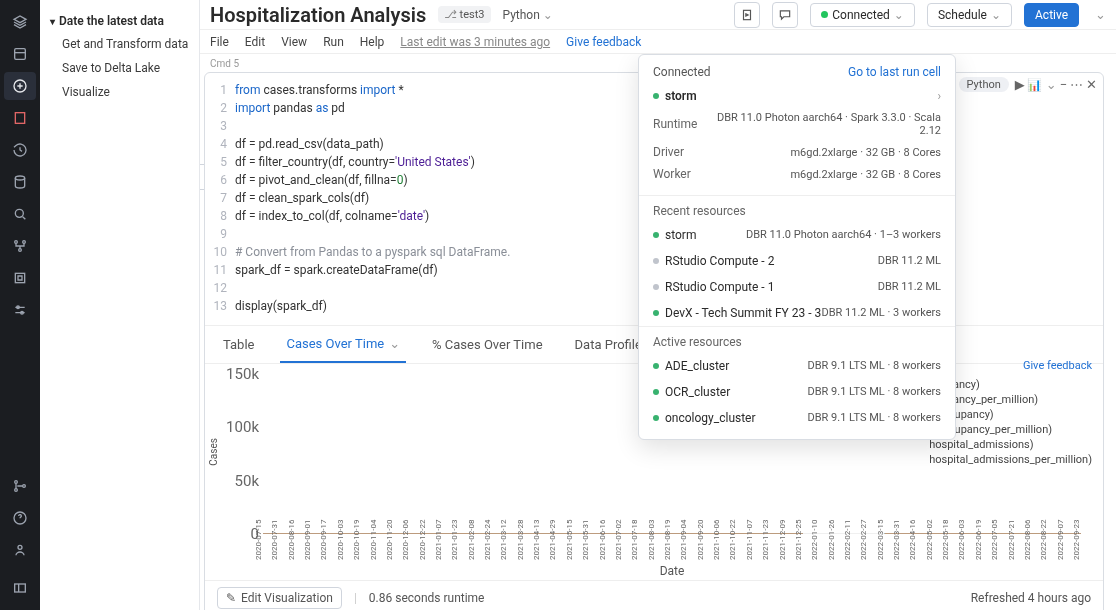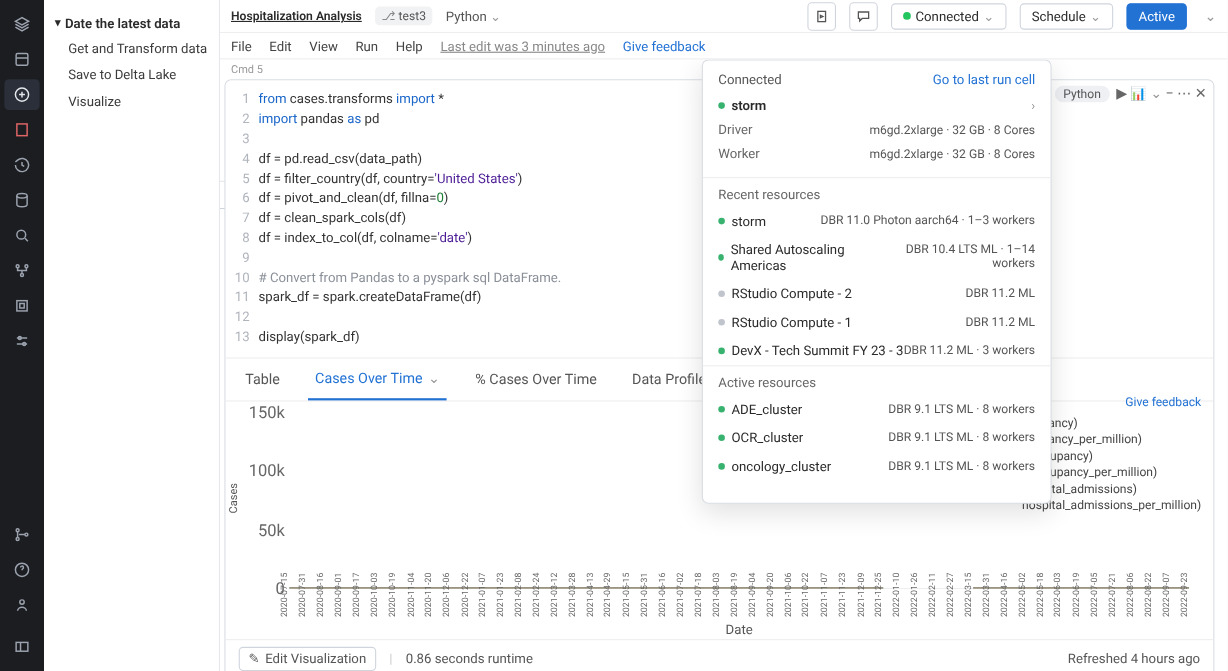--- a/index.html
+++ b/index.html
@@ -15,21 +15,21 @@
 
 
 .sidebar { width: 160px; background: #fff; border-right: 1px solid #e5e7eb; padding-top: 10px; font-size: 12px; }
 .sidebar .hdr { font-weight: 600; padding: 4px 10px; display: flex; align-items: center; gap: 4px; }
 .sidebar .item { padding: 5px 10px 5px 22px; color: #3b3b3b; cursor: pointer; }
 .sidebar .caret { font-size: 10px; }
 
 
 .main { flex: 1; display: flex; flex-direction: column; background: #fff; position: relative; }
 .topbar { height: 30px; display: flex; align-items: center; padding: 0 10px; gap: 12px; border-bottom: 1px solid #eee; }
-.title { font-size: 11px; font-weight: 600; text-decoration: underline; }
+.title { font-size: 20px; font-weight: 600; }
 .tag { background: #f1f2f4; border-radius: 4px; padding: 2px 6px; font-size: 11px; color: #555; }
 .langsel { font-size: 12px; color: #555; display: flex; align-items: center; gap: 3px; }
 .topbar .grow { flex: 1; }
 .btn { border: 1px solid #d0d5dd; background: #fff; border-radius: 4px; padding: 4px 10px; font-size: 12px; display: flex; align-items: center; gap: 4px; cursor: pointer; }
 .btn.primary { background: #2272d4; color: #fff; border-color: #2272d4; }
 .dot-green { width: 7px; height: 7px; background: #22c55e; border-radius: 50%; display: inline-block; }
 .iconbtn { width: 26px; height: 26px; border: 1px solid #d0d5dd; border-radius: 4px; display: flex; align-items: center; justify-content: center; color: #555; cursor: pointer; background:#fff; }
 
 .menubar { height: 24px; display: flex; align-items: center; padding: 0 10px; gap: 16px; font-size: 12px; color: #444; border-bottom: 1px solid #eee; }
 .menubar .mitem { cursor: pointer; }
@@ -396,53 +396,53 @@
           <span class="link">Go to last run cell</span>
         </div>
         <div class="row" style="margin-top:6px">
           <span class="left" style="display:flex;gap:6px;align-items:center">
               <span class="dot-grn"></span>
               <span class="name">storm</span>
             </span>
           <span class="chev">›</span>
         </div>
         <div class="row">
+            <span class="lbl">Runtime</span>
+            <span class="val">DBR 11.0 Photon aarch64 · Spark 3.3.0 · Scala 2.12</span>
+          </div>
+        <div class="row">
             <span class="lbl">Driver</span>
             <span class="val">m6gd.2xlarge · 32 GB · 8 Cores</span>
           </div>
         <div class="row">
             <span class="lbl">Worker</span>
             <span class="val">m6gd.2xlarge · 32 GB · 8 Cores</span>
           </div>
       </div>
       <div class="sechdr">Recent resources</div>
       <div id="recent-list">
           <div class="resitem">
             <span class="left"><span class="dot-grn"></span>storm</span>
             <span class="val">DBR 11.0 Photon aarch64 · 1–3 workers</span>
           </div>
           <div class="resitem">
-            <span class="left"><span class="dot-grn"></span>Shared Autoscaling Americas</span>
-            <span class="val">DBR 10.4 LTS ML · 1–14 workers</span>
-          </div>
-          <div class="resitem">
             <span class="left"><span class="dot-gray"></span>RStudio Compute - 2</span>
             <span class="val">DBR 11.2 ML</span>
           </div>
           <div class="resitem">
             <span class="left"><span class="dot-gray"></span>RStudio Compute - 1</span>
             <span class="val">DBR 11.2 ML</span>
           </div>
           <div class="resitem">
             <span class="left"><span class="dot-grn"></span>DevX - Tech Summit FY 23 - 3</span>
             <span class="val">DBR 11.2 ML · 3 workers</span>
           </div>
         </div>
       <div class="sechdr" style="border-top:1px solid #eee">Active resources</div>
-      <div id="active-list" style="padding-bottom:20px">
+      <div id="active-list" style="padding-bottom:8px">
           <div class="resitem">
             <span class="left"><span class="dot-grn"></span>ADE_cluster</span>
             <span class="val">DBR 9.1 LTS ML · 8 workers</span>
           </div>
           <div class="resitem">
             <span class="left"><span class="dot-grn"></span>OCR_cluster</span>
             <span class="val">DBR 9.1 LTS ML · 8 workers</span>
           </div>
           <div class="resitem">
             <span class="left"><span class="dot-grn"></span>oncology_cluster</span>

